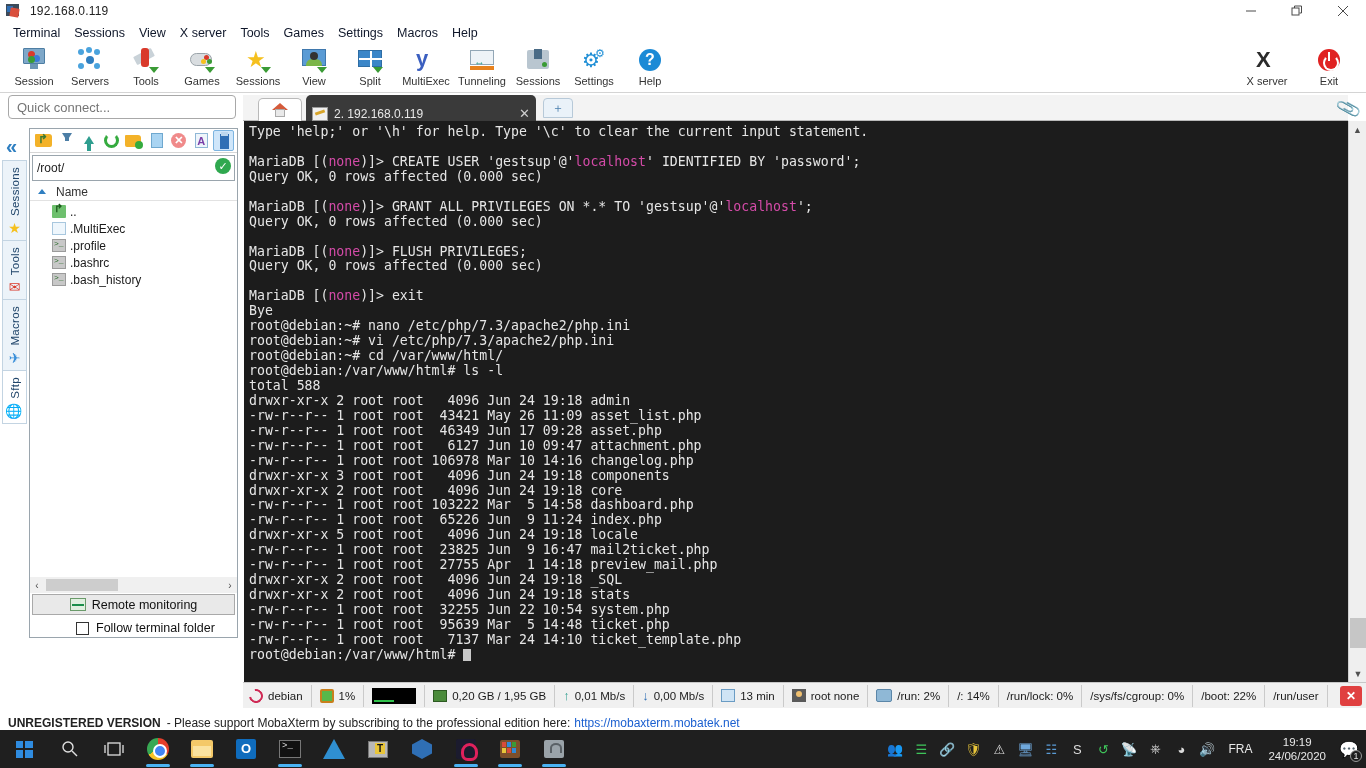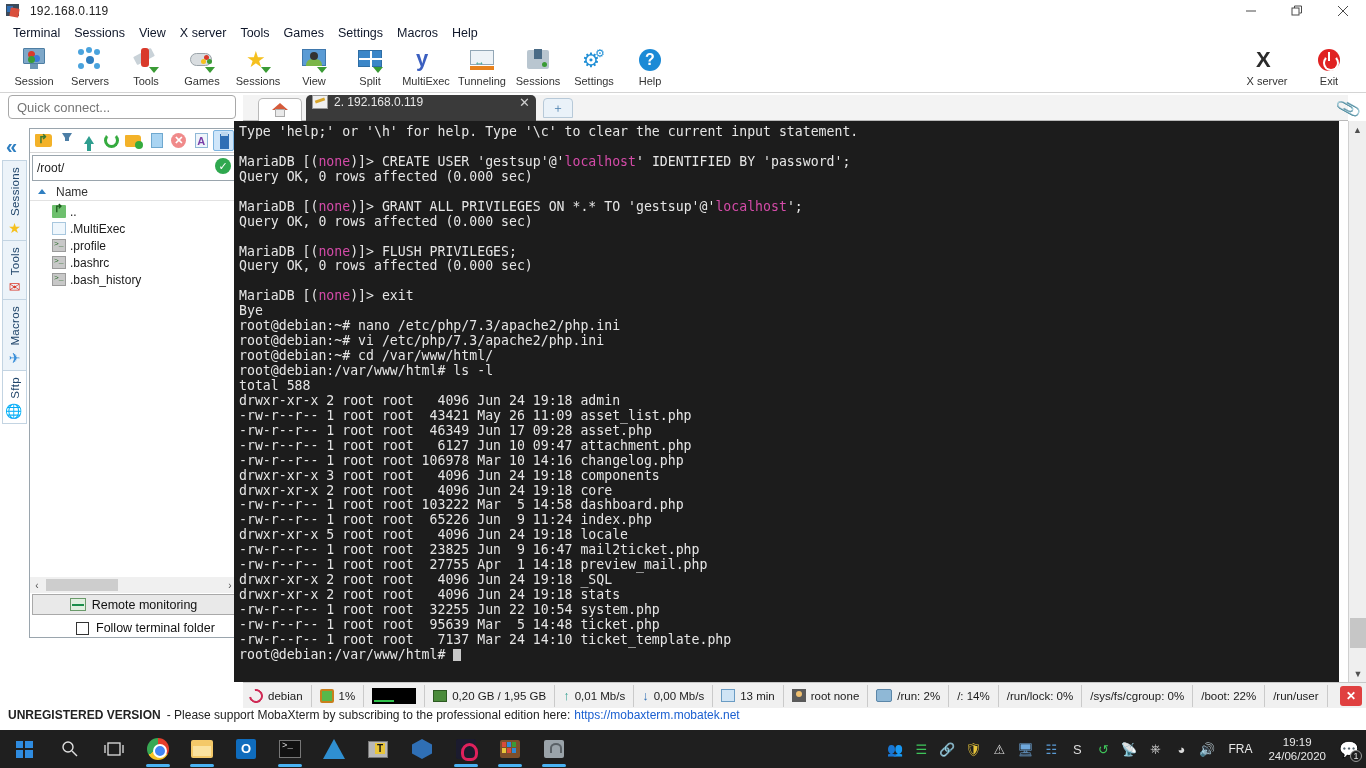--- a/index.html
+++ b/index.html
@@ -173,35 +173,35 @@
     position:absolute; left:15px; top:3px; width:44px; height:23px;
     background:#fff; border:1px solid #b9b9b9; border-bottom:none;
     border-radius:5px 5px 0 0; display:flex;align-items:center;justify-content:center;
   }
   .home-ico { position:relative; width:16px;height:14px; }
   .home-roof{position:absolute;left:0;top:0;width:0;height:0;border-left:8px solid transparent;border-right:8px solid transparent;border-bottom:7px solid #d45a3a;}
   .home-body{position:absolute;left:3px;top:6px;width:10px;height:8px;background:#e9e9e9;border:1px solid #aaa;}
   .tab-main {
     position:absolute; left:63px; top:0px; height:26px; width:230px;
     background:#3a3a3a; color:#e8e8e8; border-radius:5px 5px 0 0;
-    display:flex; align-items:flex-start; padding:0 6px; gap:6px;
+    display:flex; align-items:flex-end; padding:0 6px; gap:6px;
   }
   .tab-pencil { width:16px;height:14px;background:#f0f0f0;border:1px solid #999;position:relative;}
   .tab-pencil:after{content:"";position:absolute;left:2px;top:3px;width:10px;height:3px;background:#d8a52a;transform:rotate(-20deg);}
   .tab-title { font-size:12px; flex:1; white-space:nowrap; }
   .tab-x { font-size:13px; color:#cfcfcf; cursor:pointer; }
   .tab-plus {
     position:absolute; left:300px; top:3px; width:30px; height:20px;
     background:#eaf2f9; border:1px solid #b7c9d8; border-radius:4px 4px 0 0;
     display:flex;align-items:center;justify-content:center;color:#4a7fae;font-size:12px;
   }
   .clip { position:absolute; right:6px; top:98px; font-size:18px; color:#3f63b5; transform:rotate(-20deg); }
 
   .terminal {
-    position:absolute; left:234px; top:121px; width:1105px; height:561px;
+    position:absolute; left:244px; top:121px; width:1105px; height:561px;
     background:#1c1c1c; overflow:hidden;
     font-family: "DejaVu Sans Mono","Liberation Mono",monospace;
     font-size: 13.2px; line-height: 14.95px; color:#e6e6e6;
     padding: 4px 0 0 5px; white-space: pre;
   }
   .term-line { height:14.95px; }
   .mag { color:#d44ba8; }
   .cursor { display:inline-block; width:8px; height:12px; background:#c8c8c8; vertical-align:-2px; }
 
   .term-scroll {
@@ -230,21 +230,21 @@
   .clk { width:14px;height:13px;background:#cfe4f5;border:1px solid #6a9cc4;}
   .usr { width:14px;height:13px;background:#5a5a5a;position:relative;}
   .usr:after{content:"";position:absolute;left:4px;top:2px;width:6px;height:6px;border-radius:50%;background:#f0c070;}
   .hdd { width:16px;height:13px;background:#8fb8d6;border:1px solid #5b86a8;border-radius:2px;}
   .sb-close { width:22px;height:20px;border-radius:3px;background:#e04040;color:#fff;font-size:12px;
     display:flex;align-items:center;justify-content:center;margin-left:auto;margin-right:4px;font-weight:bold;}
 
   
   .unreg {
     position:absolute; left:0; top:708px; width:1366px; height:22px; background:#fff;
-    display:flex; align-items:flex-start; padding-left:8px; font-size:12px; color:#222;
+    display:flex; align-items:flex-end; padding-left:8px; font-size:12px; color:#222;
   }
   .unreg b { font-weight:bold; }
   .unreg a { color:#1a5fd0; text-decoration:none; margin-left:4px; }
 
   
   .taskbar {
     position:absolute; left:0; top:730px; width:1366px; height:38px; background:#1f1f1f;
     display:flex; align-items:center;
   }
   .start { width:48px;height:38px;display:flex;align-items:center;justify-content:center;}

